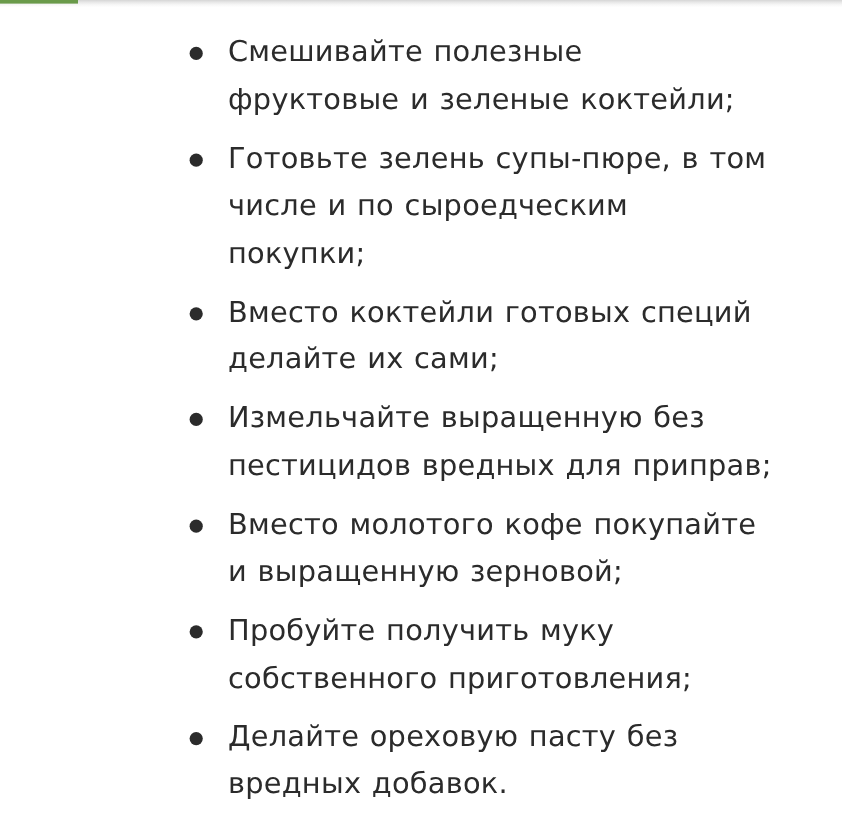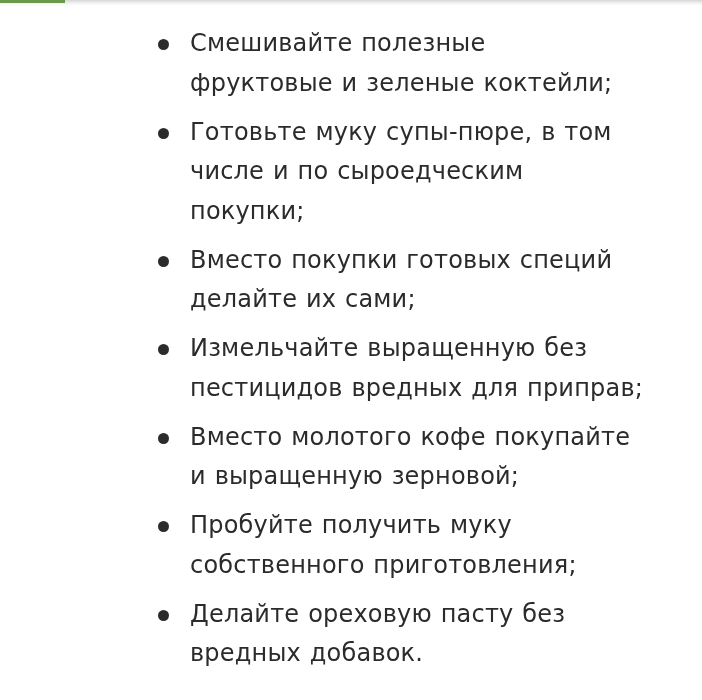--- a/index.html
+++ b/index.html
@@ -69,27 +69,27 @@
 <div class="top-accent"></div>
 
 <ul class="list">
   <li class="item">
     <span class="bullet"></span>
     <span class="line">Смешивайте полезные</span>
     <span class="line">фруктовые и зеленые коктейли;</span>
   </li>
   <li class="item">
     <span class="bullet"></span>
-    <span class="line">Готовьте муку супы-пюре, в том</span>
+    <span class="line">Готовьте зелень супы-пюре, в том</span>
     <span class="line">числе и по сыроедческим</span>
     <span class="line">покупки;</span>
   </li>
   <li class="item">
     <span class="bullet"></span>
-    <span class="line">Вместо покупки готовых специй</span>
+    <span class="line">Вместо коктейли готовых специй</span>
     <span class="line">делайте их сами;</span>
   </li>
   <li class="item">
     <span class="bullet"></span>
     <span class="line">Измельчайте выращенную без</span>
     <span class="line">пестицидов вредных для приправ;</span>
   </li>
   <li class="item">
     <span class="bullet"></span>
     <span class="line">Вместо молотого кофе покупайте</span>

